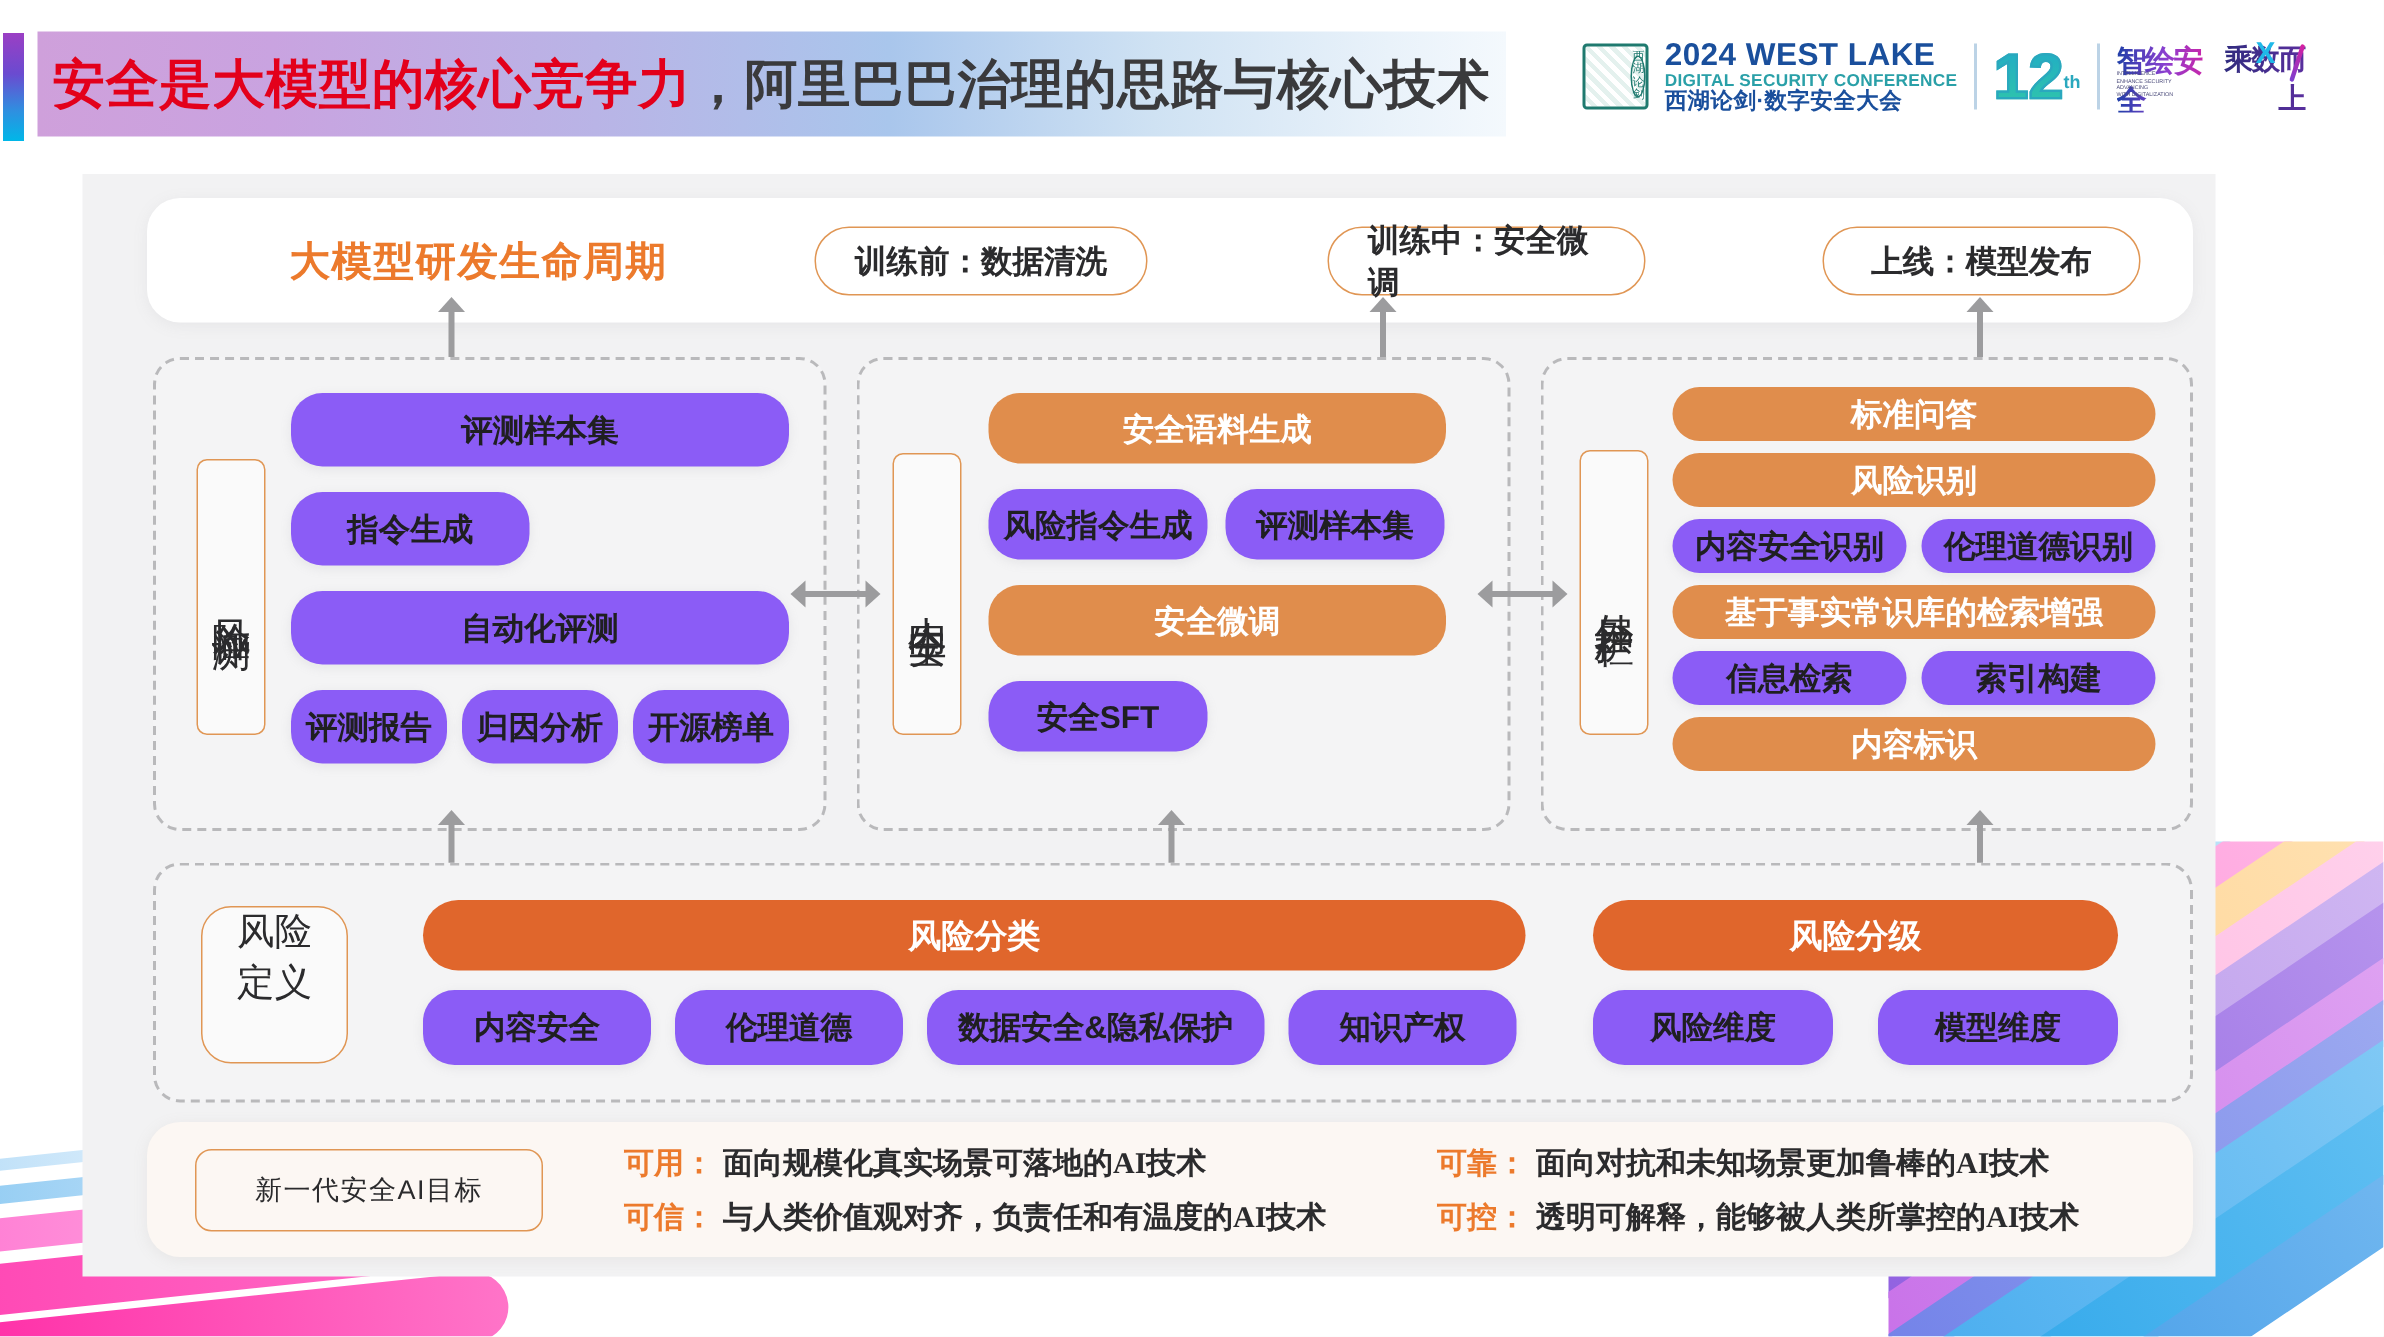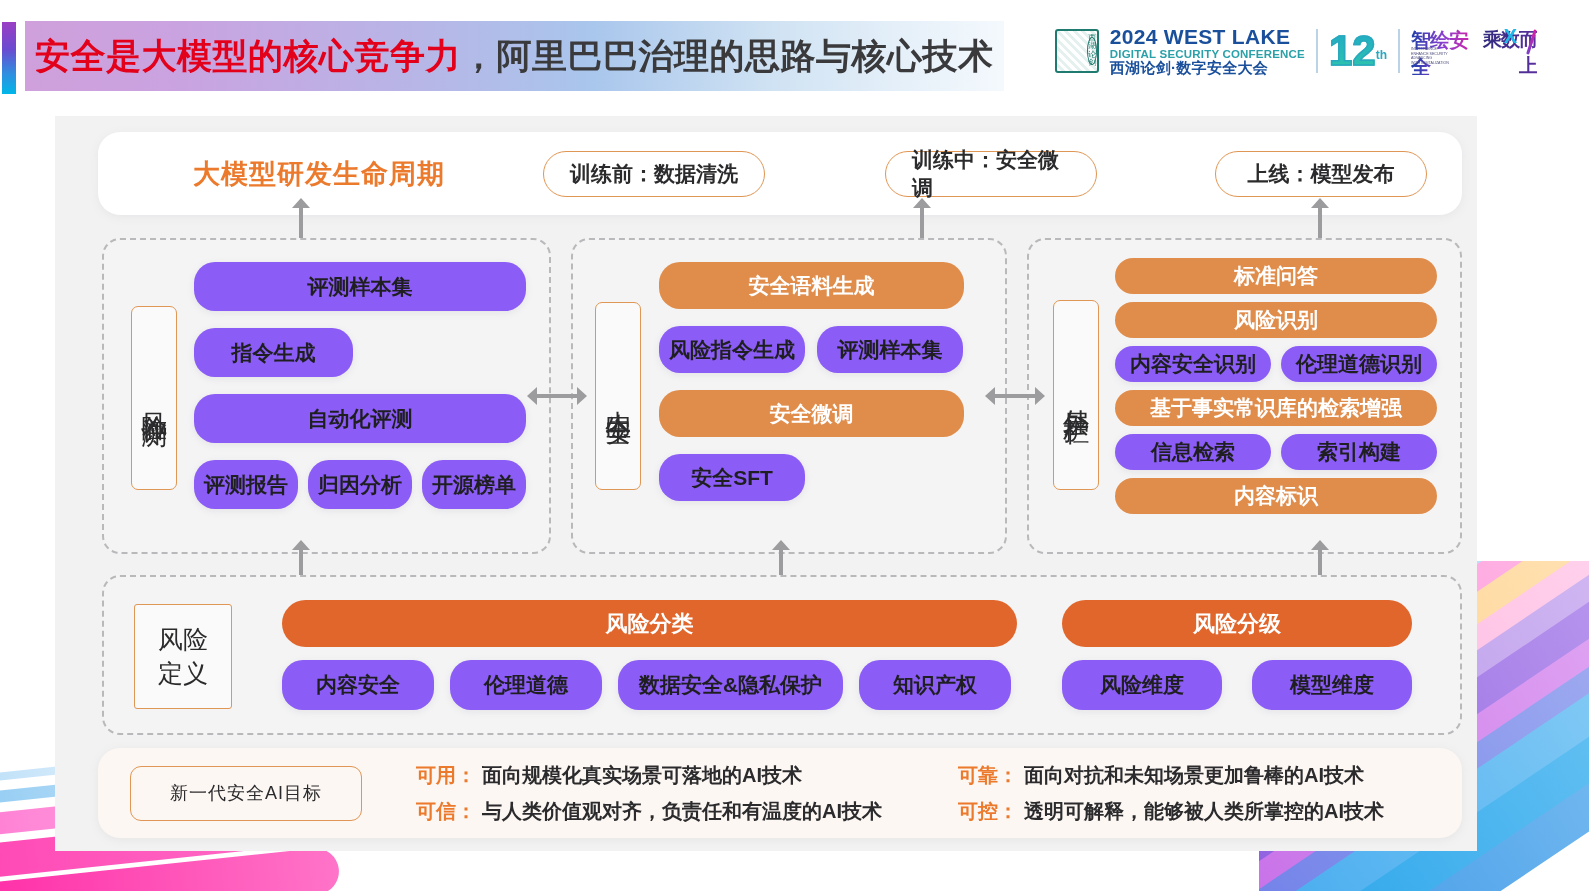--- a/index.html
+++ b/index.html
@@ -153,22 +153,22 @@
     font-size: 21px; font-weight: bold; color: #ffffff; white-space: nowrap;
   }
 
   
   .dband {
     position: absolute; left: 47px; top: 459px; width: 1360px; height: 160px;
     border: 2px dashed #b9b9bb; border-radius: 18px; background: #f4f4f5;
   }
   .hlabel {
     position: absolute; left: 30px; top: 27px; width: 98px; height: 105px;
-    border: 1.7px solid #e09654; border-radius: 3px; background: #fafafa;
-    display: flex; flex-direction: column; align-items: center; justify-content: center;
+    border: 1.7px solid #e09654; border-radius: 20px; background: #fafafa;
+    display: flex; flex-direction: column; align-items: center; justify-content: flex-start;
     font-size: 25px; color: #2b2b2d; line-height: 1.35;
   }
   .bigbar {
     position: absolute; height: 47px; border-radius: 24px; background: #e0662c;
     display: flex; align-items: center; justify-content: center;
     font-size: 22px; font-weight: bold; color: #ffffff;
   }
 
   
   .goals {
@@ -178,21 +178,21 @@
     display: flex; align-items: center; padding-left: 32px;
   }
   .goal-badge {
     width: 232px; height: 55px; border: 1.8px solid #e09654; border-radius: 11px;
     display: flex; align-items: center; justify-content: center;
     font-size: 18px; color: #2b2b2d; letter-spacing: 1px;
   }
   .goal-col { display: flex; flex-direction: column; gap: 9px; }
   .goal-col.c1 { margin-left: 54px; width: 520px; }
   .goal-col.c2 { margin-left: 22px; width: 470px; }
-  .goal-line { display: flex; align-items: flex-start; font-size: 20px; white-space: nowrap; }
+  .goal-line { display: flex; align-items: flex-start; font-size: 20px; white-space: nowrap; font-family: Liberation Serif, serif; }
   .goal-k { color: #ec7a2c; font-weight: bold; margin-right: 6px; }
   .goal-v { color: #2b2b2d; font-weight: bold; }
 
   
   .varrow { position: absolute; width: 18px; }
   .varrow .shaft { position: absolute; left: 7px; top: 7px; bottom: 7px; width: 4px; background: #9c9c9e; }
   .varrow .up, .varrow .dn {
     position: absolute; left: 0; width: 0; height: 0;
     border-left: 9px solid transparent; border-right: 9px solid transparent;
   }

